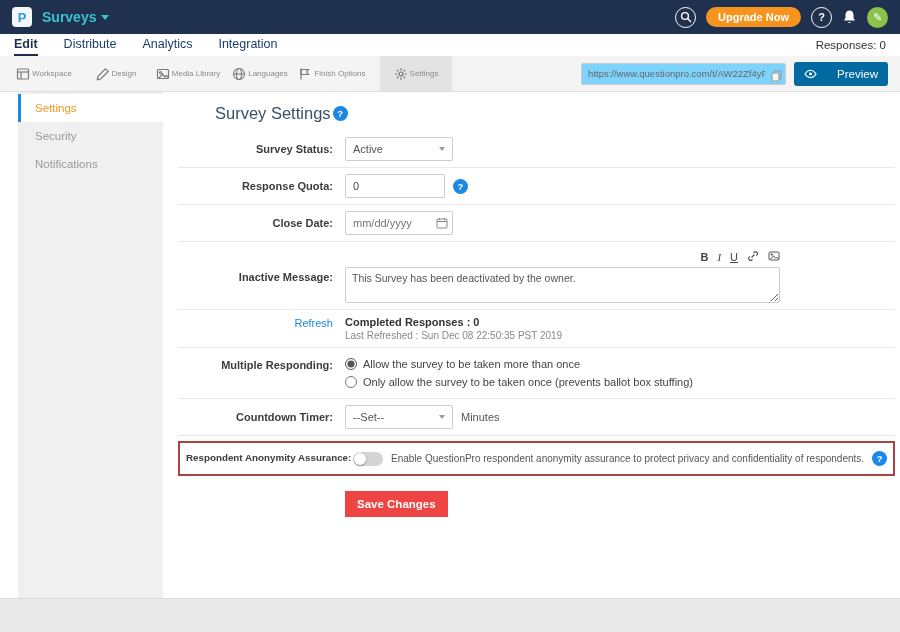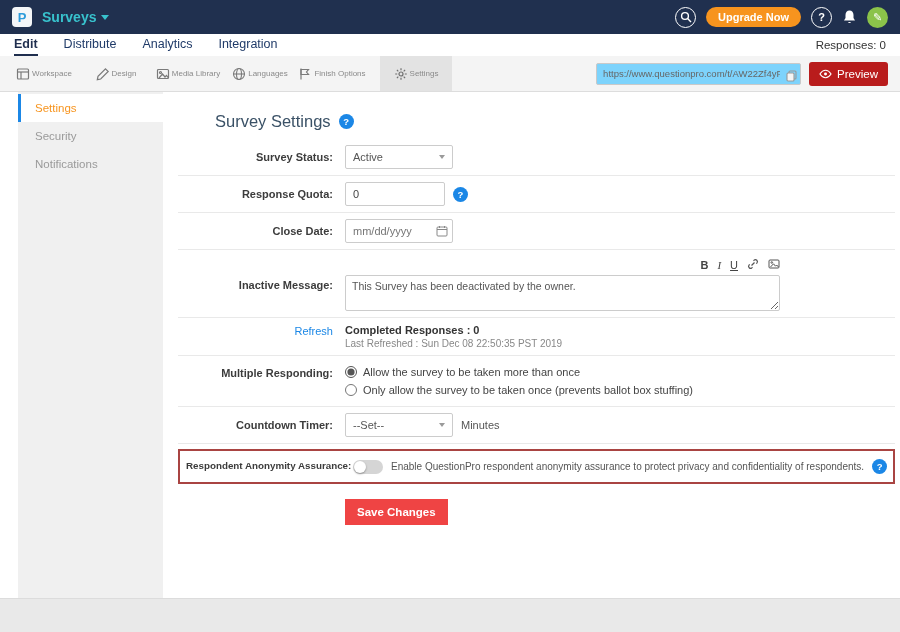--- a/index.html
+++ b/index.html
@@ -30,31 +30,31 @@
   
   .toolbar { height:36px; background:#f4f4f4; border-bottom:1px solid #ddd; display:flex; align-items:stretch; padding-left:8px; }
   .tool { width:72px; display:flex; flex-direction:row; align-items:center; justify-content:center; gap:2px; cursor:pointer; }
   .tool-label { font-size:8px; color:#8a8a8a; white-space:nowrap; }
   .tool.active { background:#e3e3e3; }
   .tool.settings-gap { margin-left:12px; }
   .toolbar-right { margin-left:auto; display:flex; align-items:center; gap:8px; padding-right:12px; }
   .url-box { position:relative; }
   .url-input { width:205px; height:22px; border:1px solid #c9c9c9; border-radius:2px; font-size:9.5px; color:#666; padding:0 20px 0 6px; background:#7dd3fc; font-family:"Liberation Sans",sans-serif; }
   .copy-icon { position:absolute; right:4px; top:5px; cursor:pointer; }
-  .preview-btn { background:#b91c1c; color:#fff; font-size:11.5px; height:24px; padding:0 10px; border-radius:3px; border:none; display:flex; align-items:center; gap:5px; cursor:pointer; }
+  .preview-btn { background:#0369a1; color:#fff; font-size:11.5px; height:24px; padding:0 10px; border-radius:3px; border:none; display:flex; align-items:center; gap:20px; cursor:pointer; }
 
   
   .page-body { display:flex; height:506px; }
   .sidebar { width:163px; flex-shrink:0; background:#fff; padding-left:18px; }
   .sidebar-inner { background:#f0f0f0; height:100%; padding-top:2px; }
   .side-item { height:28px; display:flex; align-items:center; padding-left:14px; font-size:11.5px; color:#9a9a9a; border-left:3px solid transparent; cursor:pointer; }
   .side-item.active { background:#fff; color:#f7941e; border-left-color:#1b87e6; }
 
   .content { flex:1; padding:12px 60px 0 0; }
-  .title-row { display:flex; align-items:center; gap:8px; margin:8px 0 8px 52px; }
+  .title-row { display:flex; align-items:center; gap:2px; margin:0 0 8px 52px; }
   .page-title { font-size:16.5px; color:#3a5166; }
   .help { width:15px; height:15px; min-width:15px; border-radius:50%; background:#1b87e6; color:#fff; font-size:9.5px; font-weight:700; display:inline-flex; align-items:center; justify-content:center; cursor:pointer; }
 
   .form { margin-left:15px; }
   .frow { display:flex; align-items:center; padding:6px 0; border-bottom:1px solid #e9e9e9; }
   .frow.top { align-items:flex-start; }
   .flabel { width:167px; min-width:167px; text-align:right; font-size:11px; font-weight:700; color:#3c3c3c; padding-right:12px; line-height:1.3; }
   .fctrl { display:flex; align-items:center; gap:8px; font-size:11px; color:#555; flex:1; min-width:0; }
   .fctrl.col { flex-direction:column; align-items:flex-start; gap:6px; }
 

